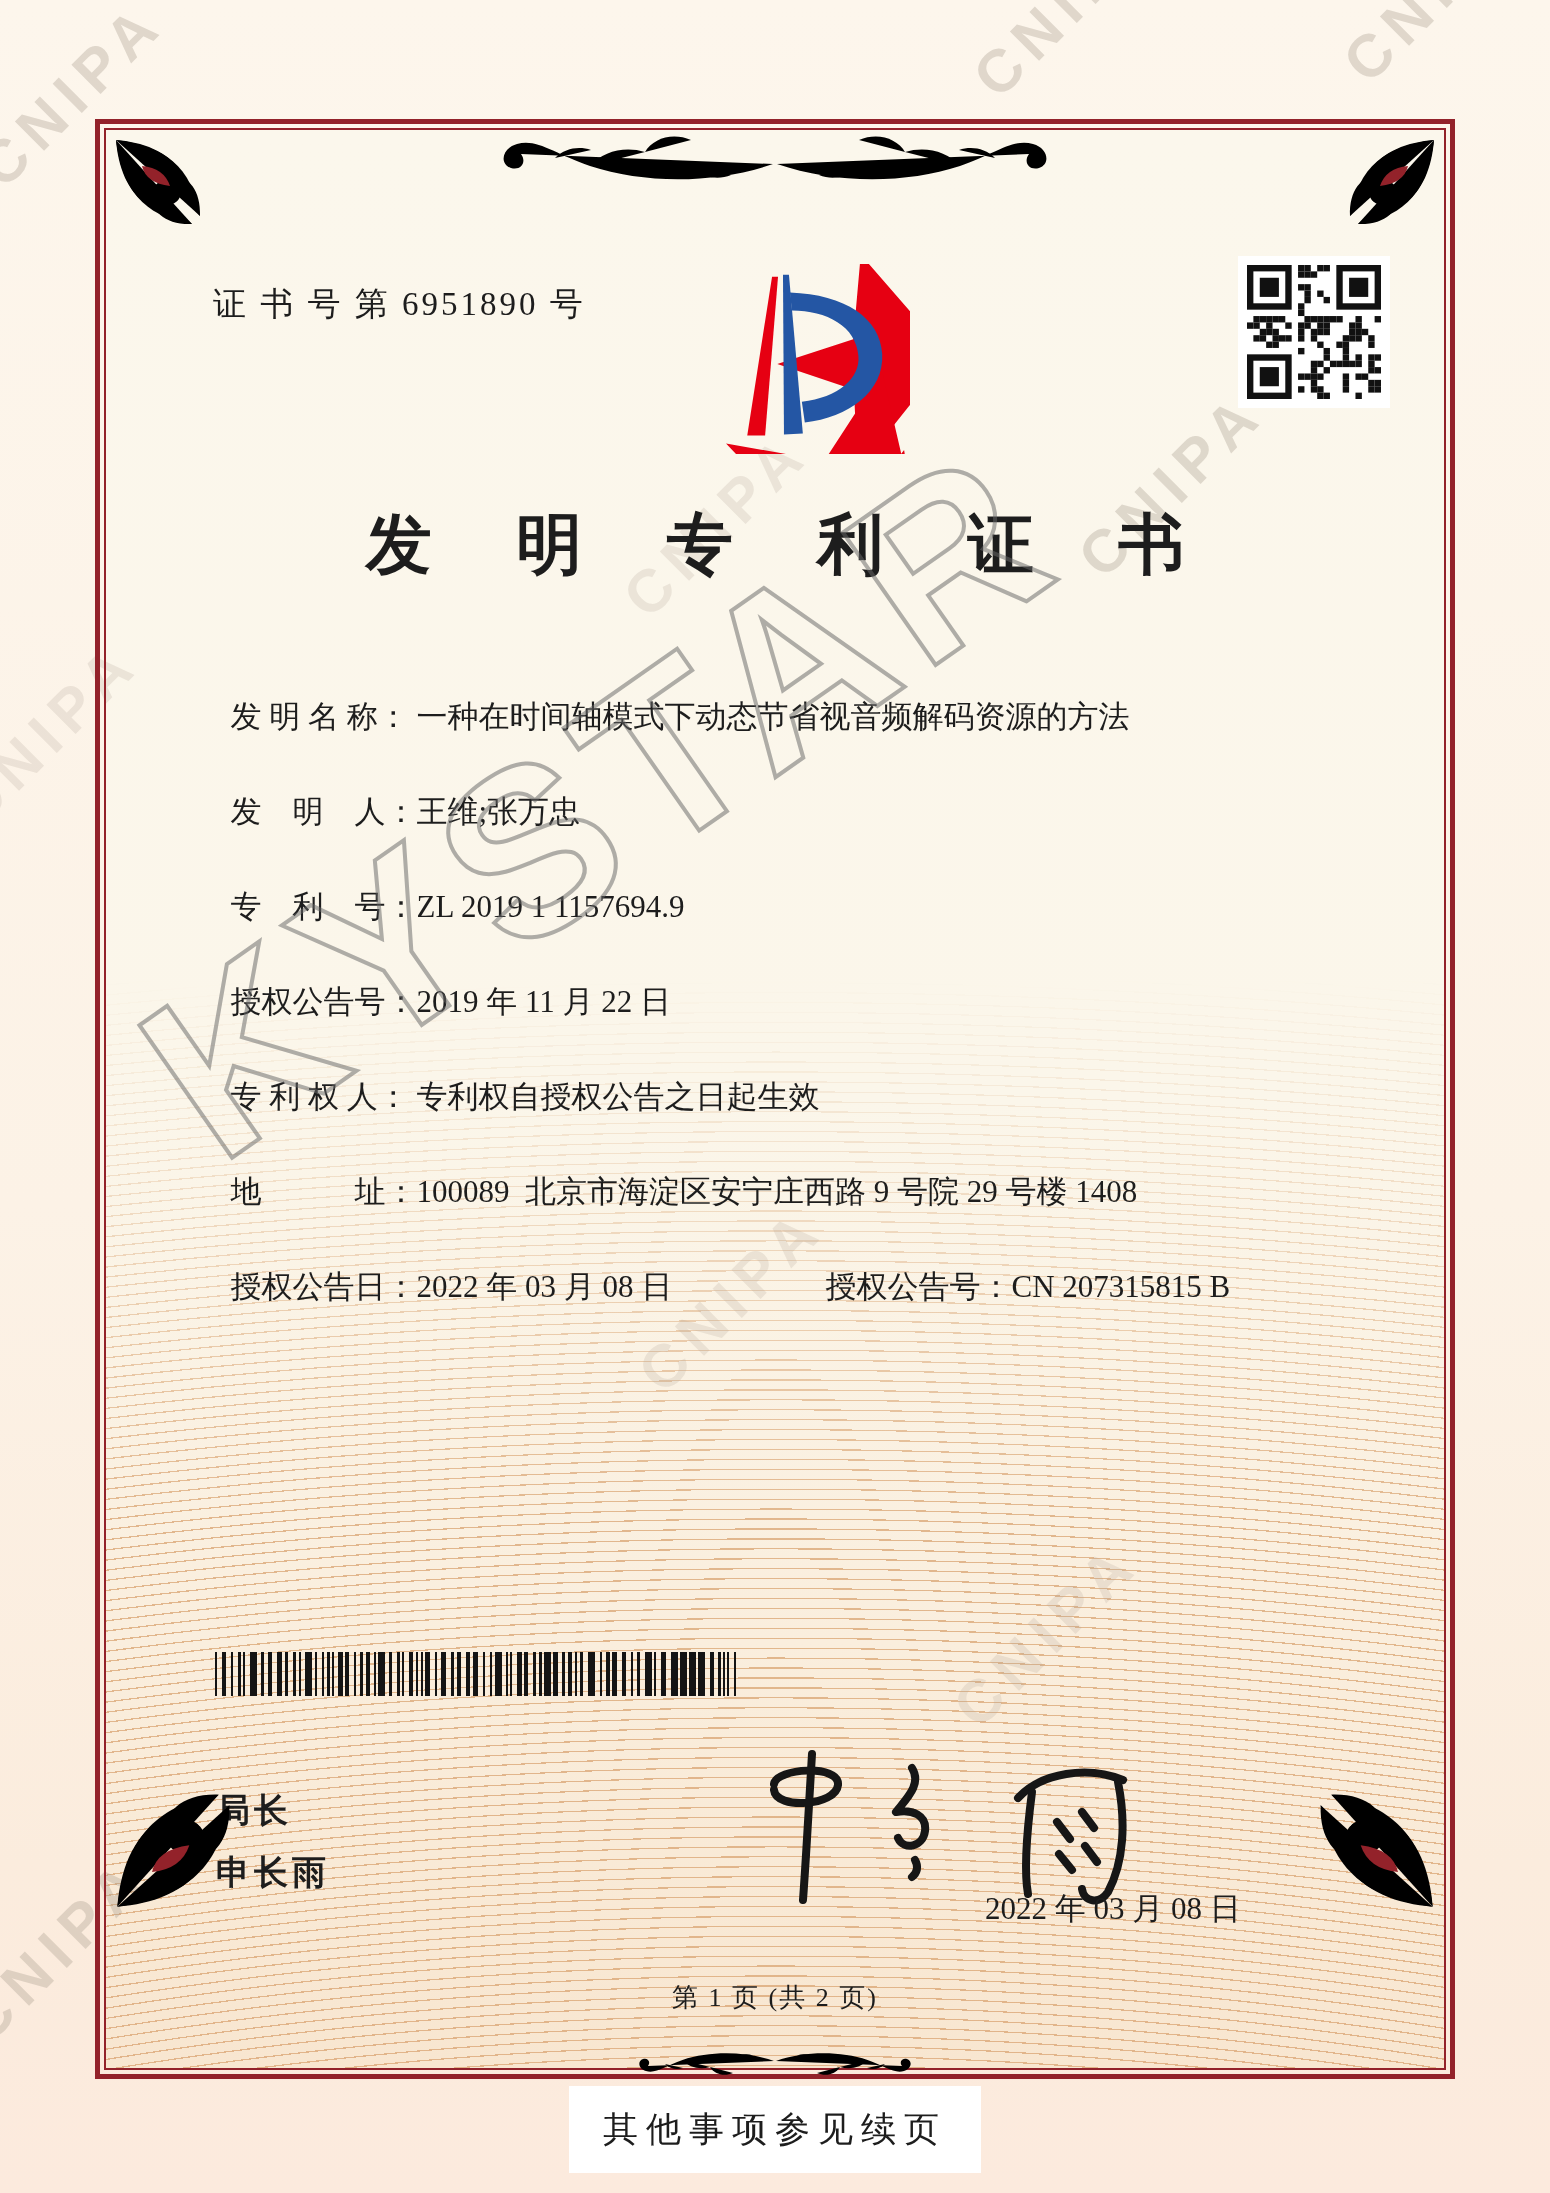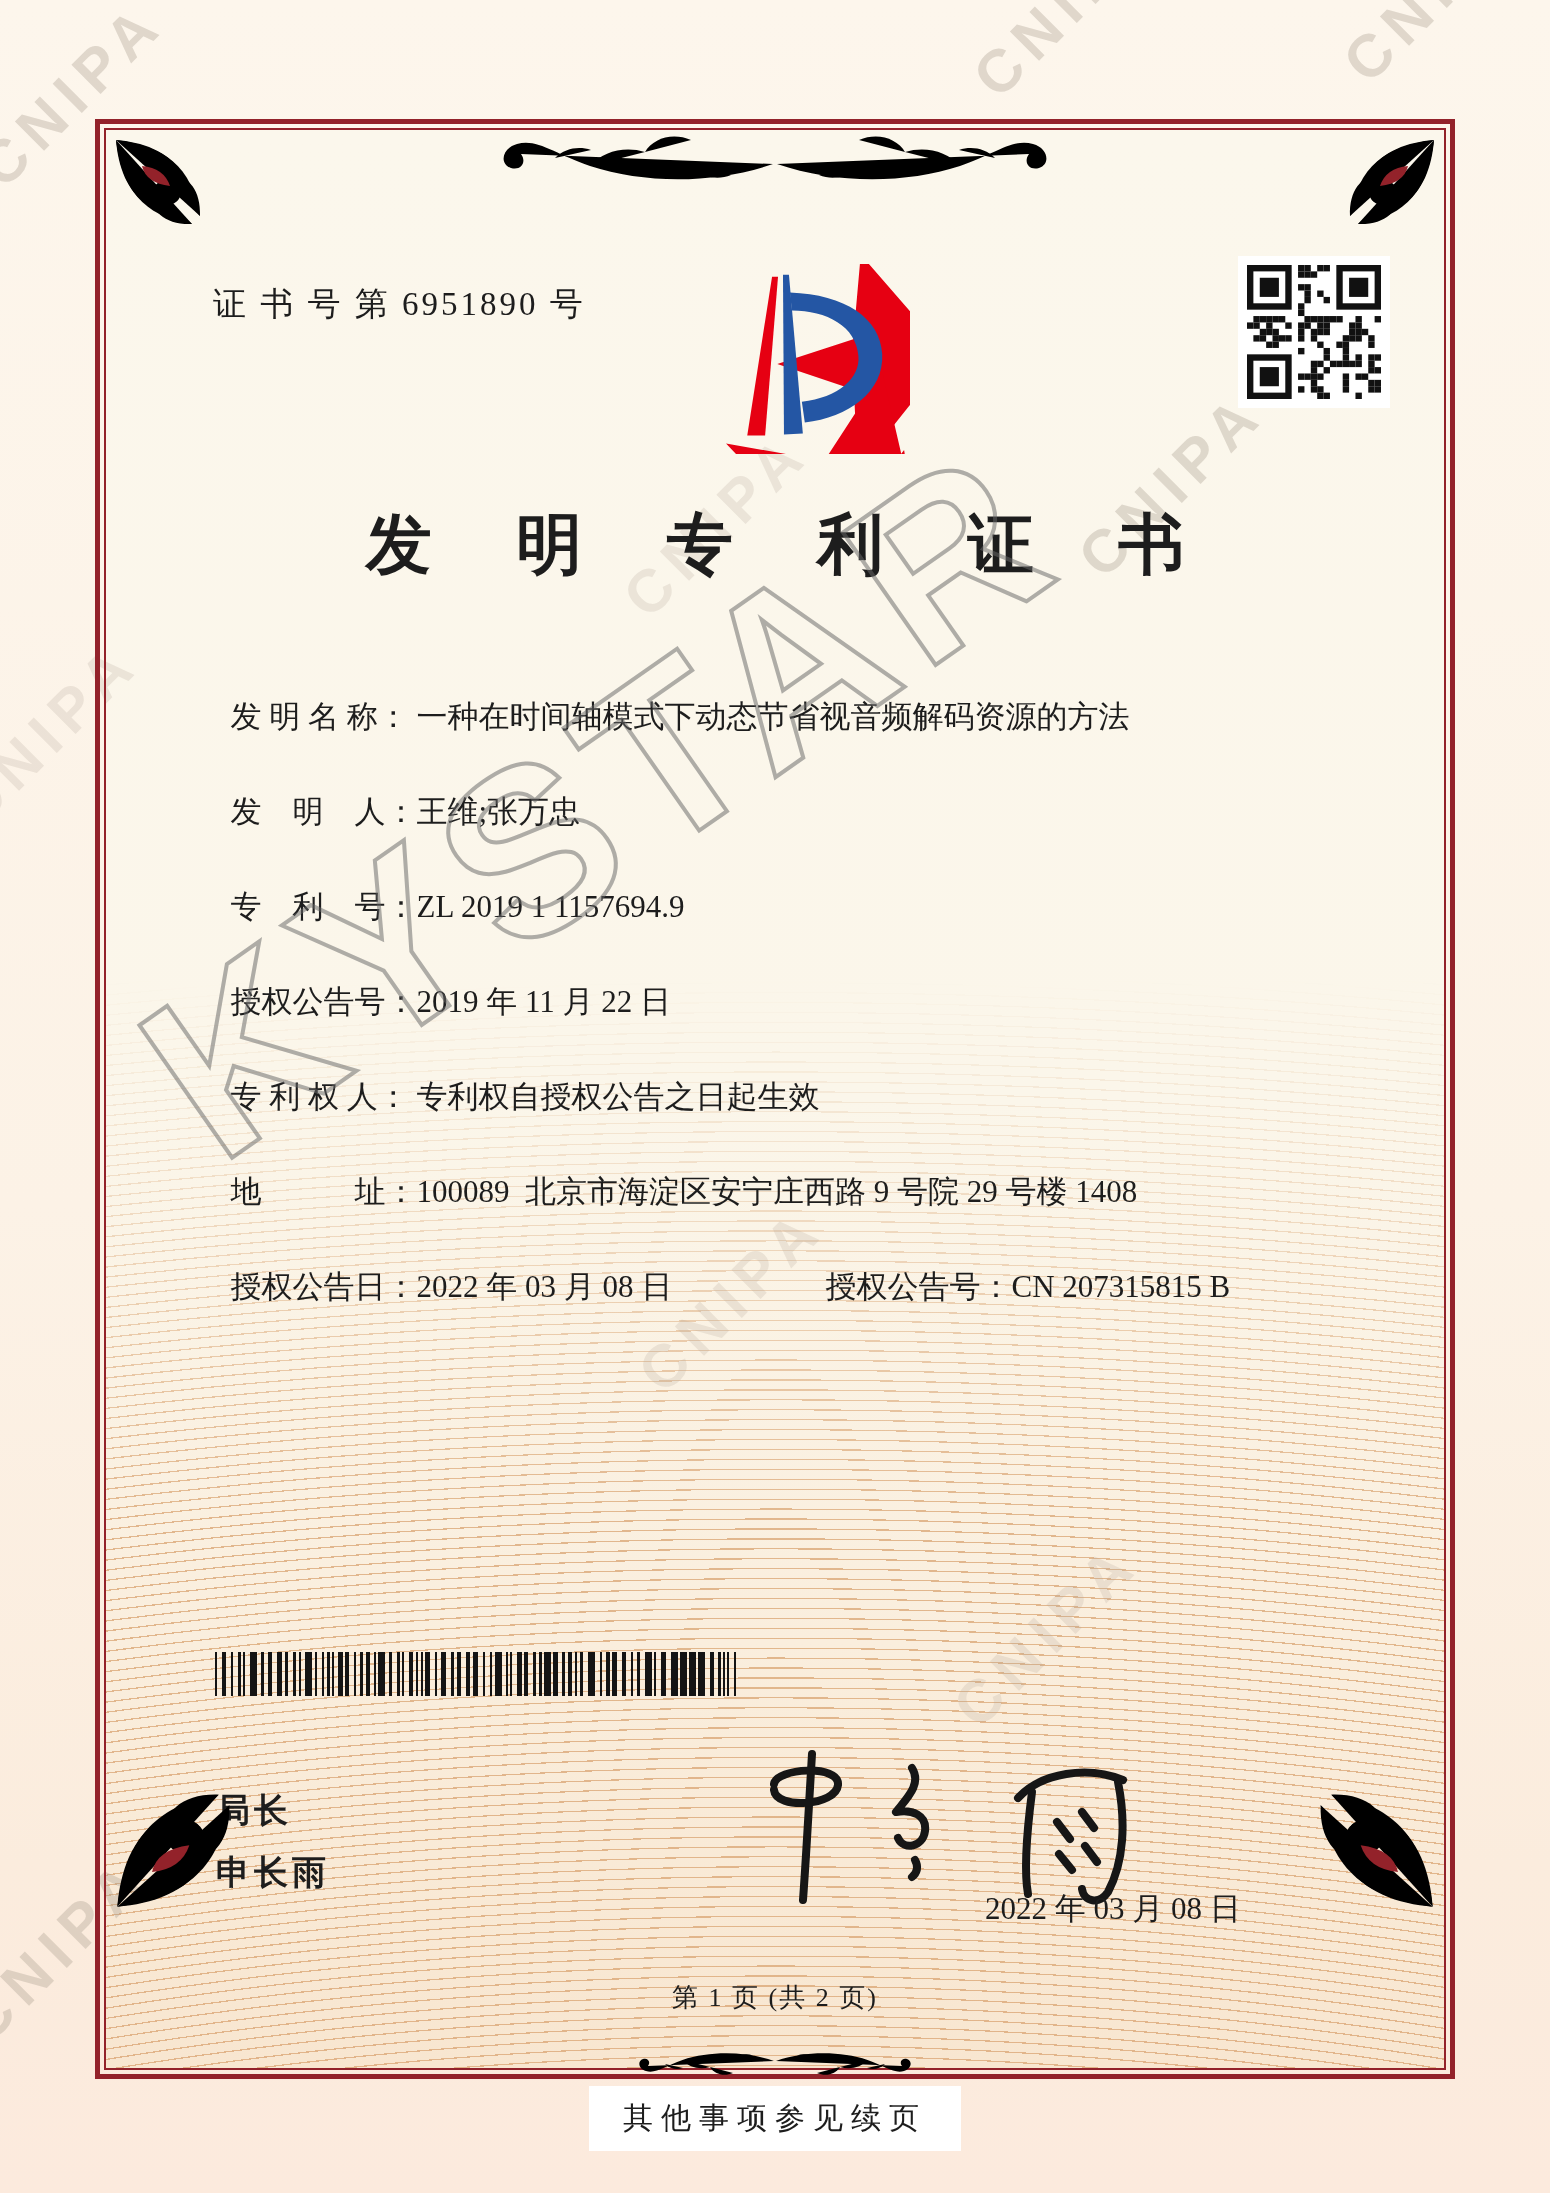--- a/index.html
+++ b/index.html
@@ -43,21 +43,21 @@
   .barcode{left:215px;top:1652px;width:532px;height:44px;}
   .barcode i{position:absolute;top:0;bottom:0;background:#141414;}
   .signer{font-family:Liberation Serif, serif;font-weight:bold;font-size:34px;letter-spacing:4px;}
   .signer-title{left:216px;top:1788px;}
   .signer-name{left:216px;top:1850px;}
   .signature{left:726px;top:1742px;}
   .signature path{stroke:#161616;fill:none;stroke-width:8;stroke-linecap:round;stroke-linejoin:round;}
   .issue-date{left:985px;top:1888px;font-size:31px;white-space:pre;}
   .page-info{left:0;top:1980px;width:1550px;text-align:center;font-size:26px;letter-spacing:2px;}
   .footer-note{left:0;top:2086px;width:1550px;text-align:center;z-index:4;}
-  .footer-note span{display:inline-block;background:#ffffff;padding:12px 34px;font-size:30px;letter-spacing:8px;}
+  .footer-note span{display:inline-block;background:#ffffff;padding:20px 34px;font-size:35px;letter-spacing:8px;}
 </style>
 </head>
 <body>
 
 <svg width="0" height="0" style="position:absolute">
   <defs>
     <symbol id="corner-flourish" viewBox="0 0 150 150">
       <path d="M4,4 C52,10 80,30 88,80"></path>
       <path d="M4,4 C30,6 56,15 69,36"></path>
       <path d="M88,80 c1,-27 -13,-42 -31,-40 c-14,2 -18,20 -6,27 c9,5 19,-2 15,-12"></path>

